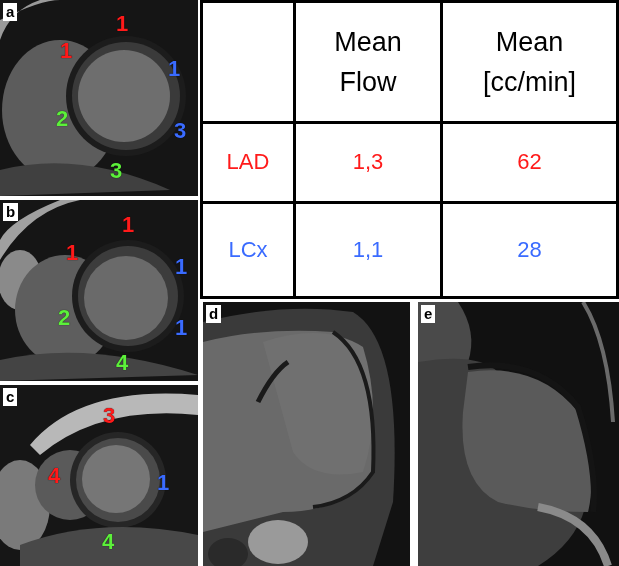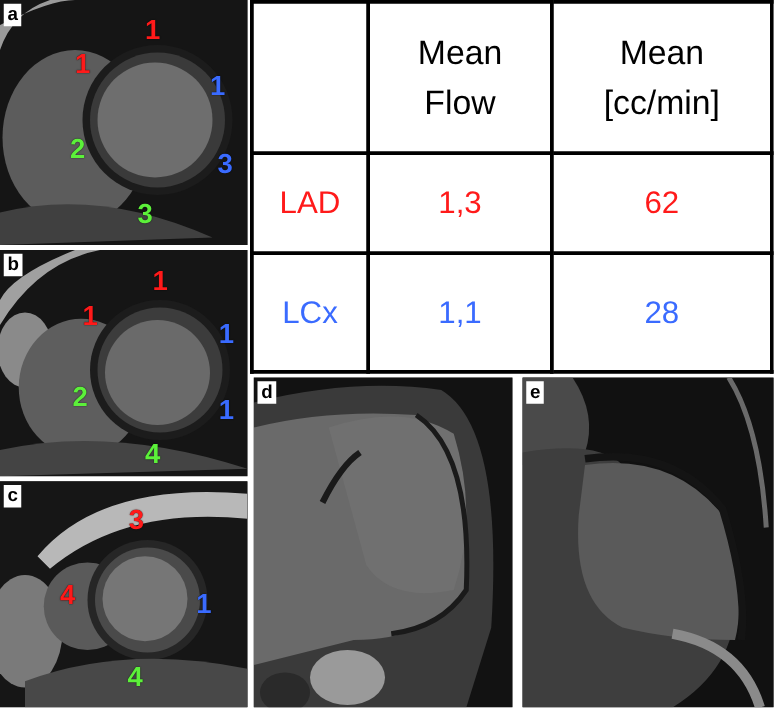--- a/index.html
+++ b/index.html
@@ -10,21 +10,21 @@
   .panel-letter { position: absolute; left: 3px; top: 3px; background: #fff; color: #000;
                   font-weight: bold; font-size: 15px; line-height: 15px; padding: 1px 3px 2px 3px; }
   .seg { position: absolute; font-weight: bold; font-size: 22px; line-height: 22px;
          text-shadow: 0 0 1px #000; }
   .red { color: #ff1a1a; }
   .blue { color: #3a6bff; }
   .green { color: #5cf03a; }
   table.score { position: absolute; left: 200px; top: 0px; width: 419px; height: 299px;
                 border-collapse: collapse; background: #fff; }
   table.score td { border: 3px solid #000; text-align: center; vertical-align: middle;
-                   font-size: 25px; padding: 0; }
+                   font-size: 22px; padding: 0; }
   table.score td.hdr { font-size: 27px; line-height: 40px; color: #000; }
   .t-red { color: #ff1a1a; }
   .t-blue { color: #3a6bff; }
   .t-green { color: #5cf03a; }
 </style>
 </head>
 <body>
 
 <div class="panel" style="left:0;top:0;width:198px;height:196px;">
   <svg width="198" height="196">

